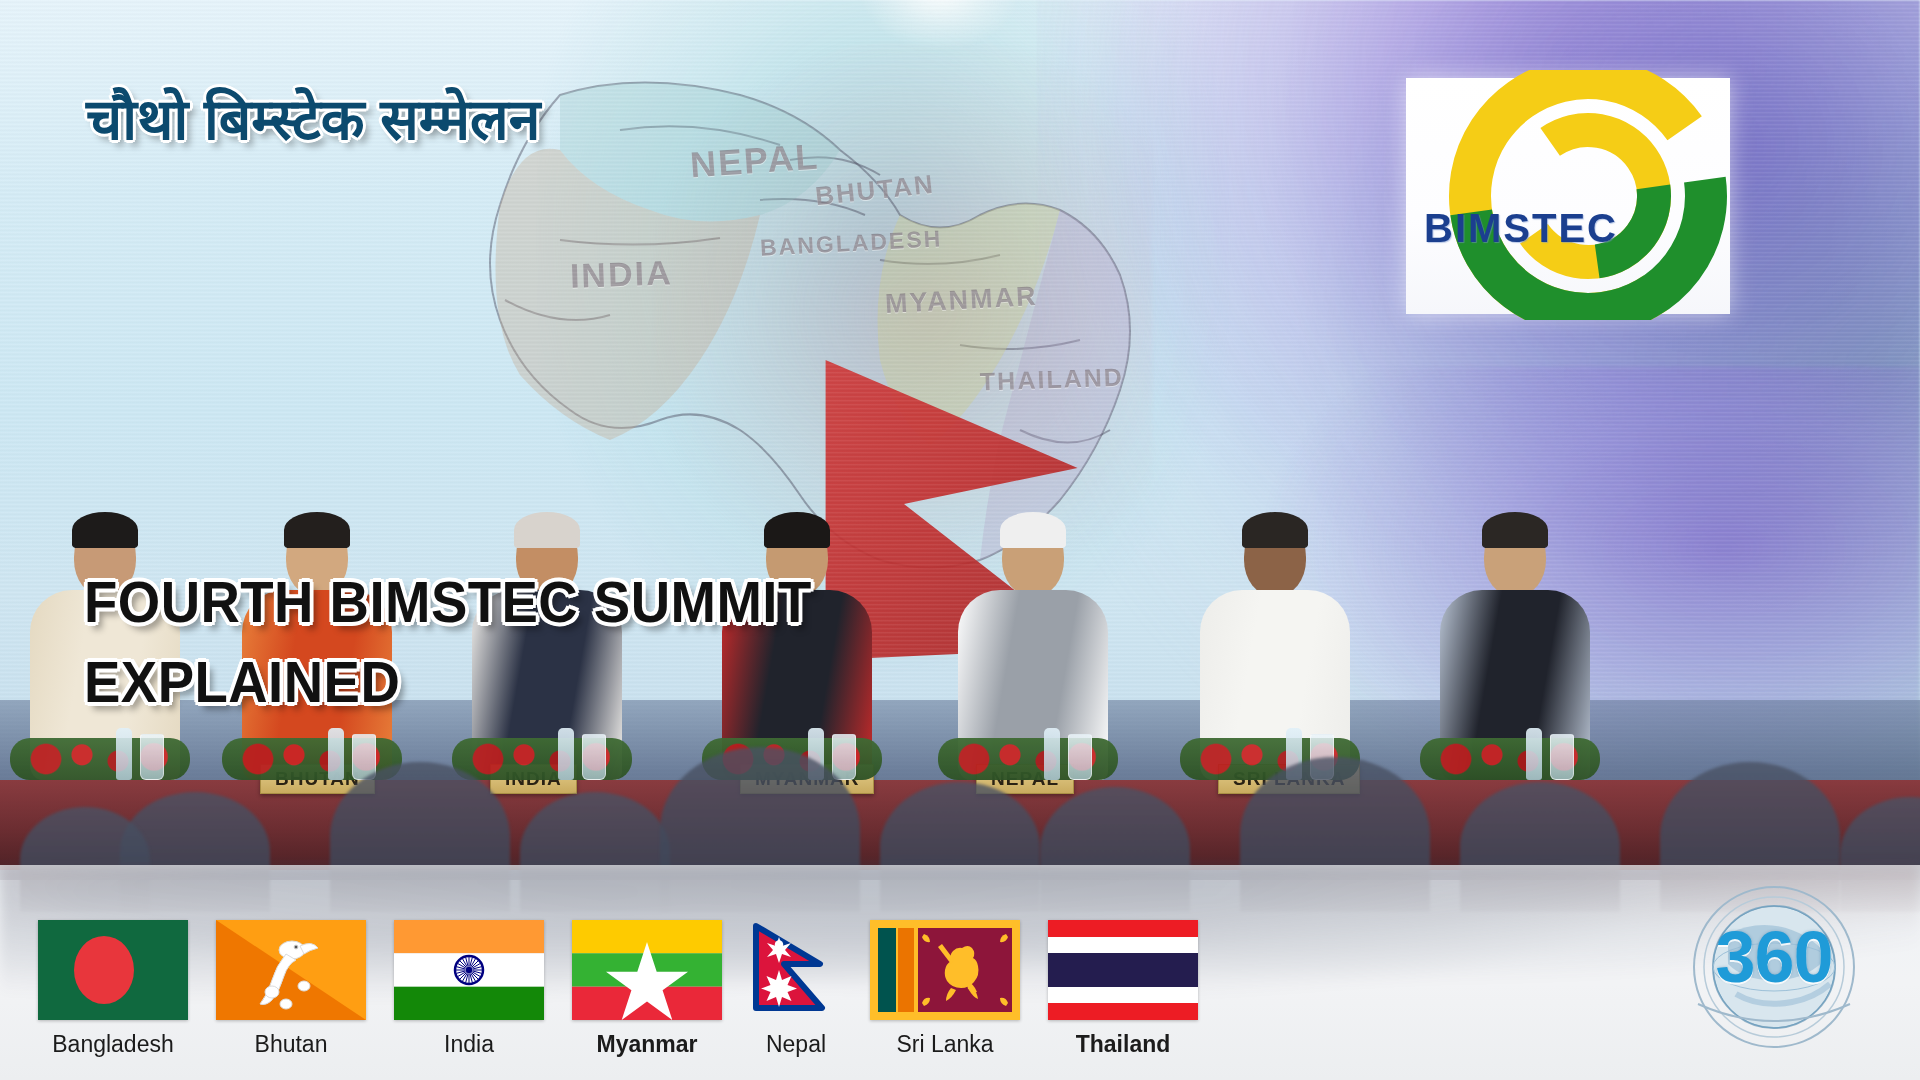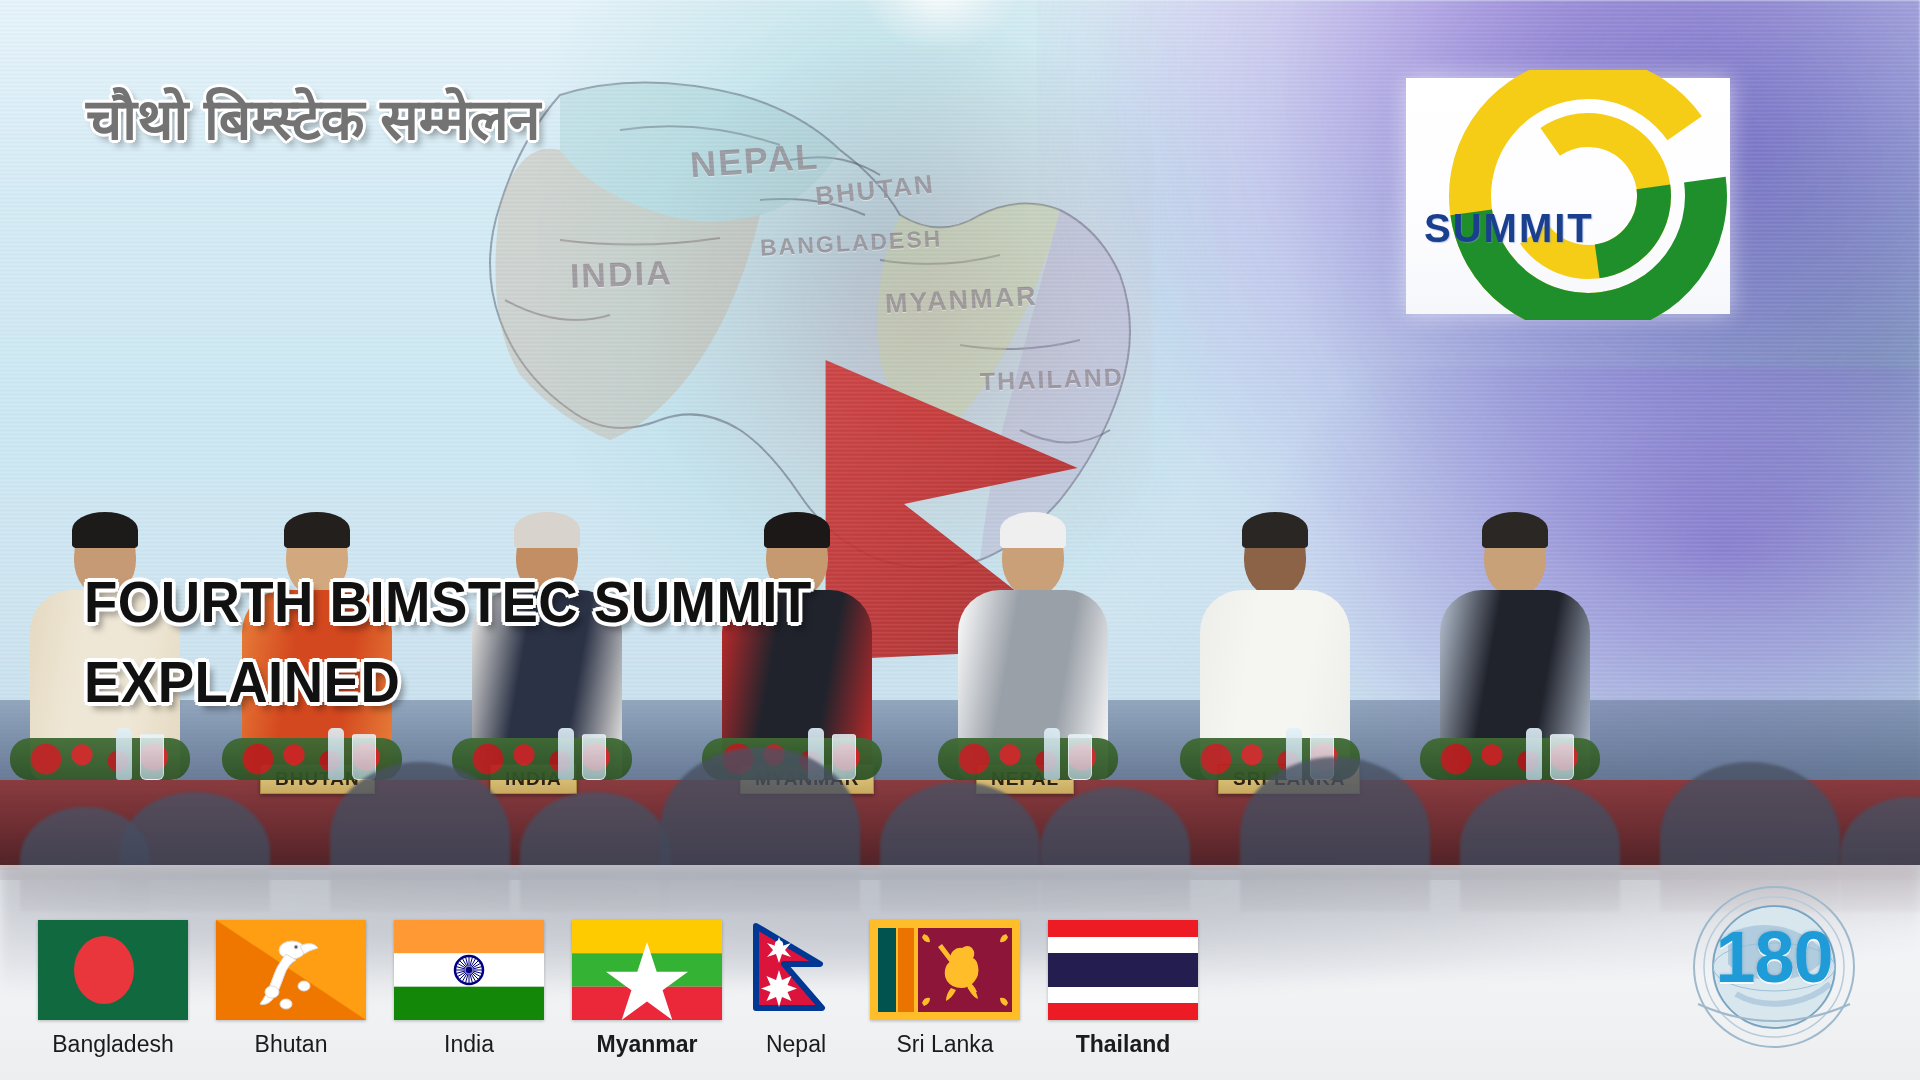--- a/index.html
+++ b/index.html
@@ -41,21 +41,21 @@
     text-shadow:0 1px 0 rgba(255,255,255,.45);white-space:nowrap;}
 
   
   .nepflag{position:absolute;left:820px;top:360px;width:280px;height:300px;
     background:linear-gradient(135deg,#d13b3b 0%,#c22f2f 45%,#a92626 100%);
     clip-path:polygon(2% 0%, 92% 36%, 30% 48%, 96% 96%, 2% 100%);
     opacity:.92;filter:blur(.4px);}
 
   
   .np-small{position:absolute;left:86px;top:78px;font-size:57px;font-weight:700;
-    color:#737373;white-space:nowrap;letter-spacing:0px;
+    color:#0c4a6e;white-space:nowrap;letter-spacing:0px;
     text-shadow:
       -2px -2px 0 #fff, 2px -2px 0 #fff, -2px 2px 0 #fff, 2px 2px 0 #fff,
       -3px 0 0 #fff, 3px 0 0 #fff, 0 -3px 0 #fff, 0 3px 0 #fff,
       5px 6px 7px rgba(0,0,0,.35);}
   .np-big1{position:absolute;left:86px;top:168px;font-size:92px;font-weight:700;
     color:#161616;white-space:nowrap;
     text-shadow:
       -3px -3px 0 #fff, 3px -3px 0 #fff, -3px 3px 0 #fff, 3px 3px 0 #fff,
       -4px 0 0 #fff, 4px 0 0 #fff, 0 -4px 0 #fff, 0 4px 0 #fff,
       7px 8px 9px rgba(0,0,0,.38);}
@@ -295,21 +295,21 @@
   <div class="en1">FOURTH BIMSTEC SUMMIT</div>
   <div class="en2">EXPLAINED</div>
 
   <div class="bimstec-logo">
     <svg width="330" height="250" viewBox="0 0 330 250">
       <path d="M300 126 A118 118 0 1 0 182 244" fill="none" stroke="#f5cd16" stroke-width="42" stroke-linecap="butt" transform="rotate(-35 182 126)"></path>
       <path d="M248 126 A66 66 0 1 0 182 192" fill="none" stroke="#f5cd16" stroke-width="34" stroke-linecap="butt" transform="rotate(145 182 126)"></path>
       <path d="M300 126 A118 118 0 0 1 182 244 A118 118 0 0 1 64 126" fill="none" stroke="#1f8f2c" stroke-width="42" transform="rotate(-8 182 126)"></path>
       <path d="M248 126 A66 66 0 0 1 182 192" fill="none" stroke="#1f8f2c" stroke-width="34" transform="rotate(-8 182 126)"></path>
     </svg>
-    <div class="bim-text">SUMMIT</div>
+    <div class="bim-text">BIMSTEC</div>
   </div>
 
   <div class="bottombar">
     <div class="blur-photo"></div>
     <div class="flags" id="flags-row">
         <div class="flagcell">
           <div class="flagbox"><svg viewBox="0 0 150 100" width="150" height="100">
               <rect width="150" height="100" fill="#10693f"></rect>
               <ellipse cx="66" cy="50" rx="30" ry="34" fill="#e8363c"></ellipse>
             </svg></div>
@@ -423,17 +423,17 @@
       <svg width="200" height="170" viewBox="0 0 200 170">
         <circle cx="100" cy="85" r="80" fill="none" stroke="#9fb9cc" stroke-width="2"></circle>
         <circle cx="100" cy="85" r="70" fill="none" stroke="#b7cbd9" stroke-width="1.5"></circle>
         <circle cx="100" cy="85" r="61" fill="#d8e6ee" stroke="#8fb0c6" stroke-width="2"></circle>
         <circle cx="100" cy="85" r="61" fill="none" stroke="#6fa0c0" stroke-width="1"></circle>
         <path d="M54 52 q28 -14 58 -6 q26 8 42 28 q-18 22 -48 24 q-34 2 -52 -16 Z" fill="#8fb6d2" opacity=".55"></path>
         <path d="M62 112 q24 14 56 8 q22 -4 38 -18" fill="none" stroke="#8fb6d2" stroke-width="6" opacity=".5"></path>
         <ellipse cx="100" cy="85" rx="61" ry="24" fill="none" stroke="#9cc0d8" stroke-width="1"></ellipse>
         <path d="M24 122 q76 34 152 0" fill="none" stroke="#9fb9cc" stroke-width="2"></path>
       </svg>
-      <div class="num">180</div>
+      <div class="num">360</div>
     </div>
   </div>
 
 </div>
 
 </body></html>

